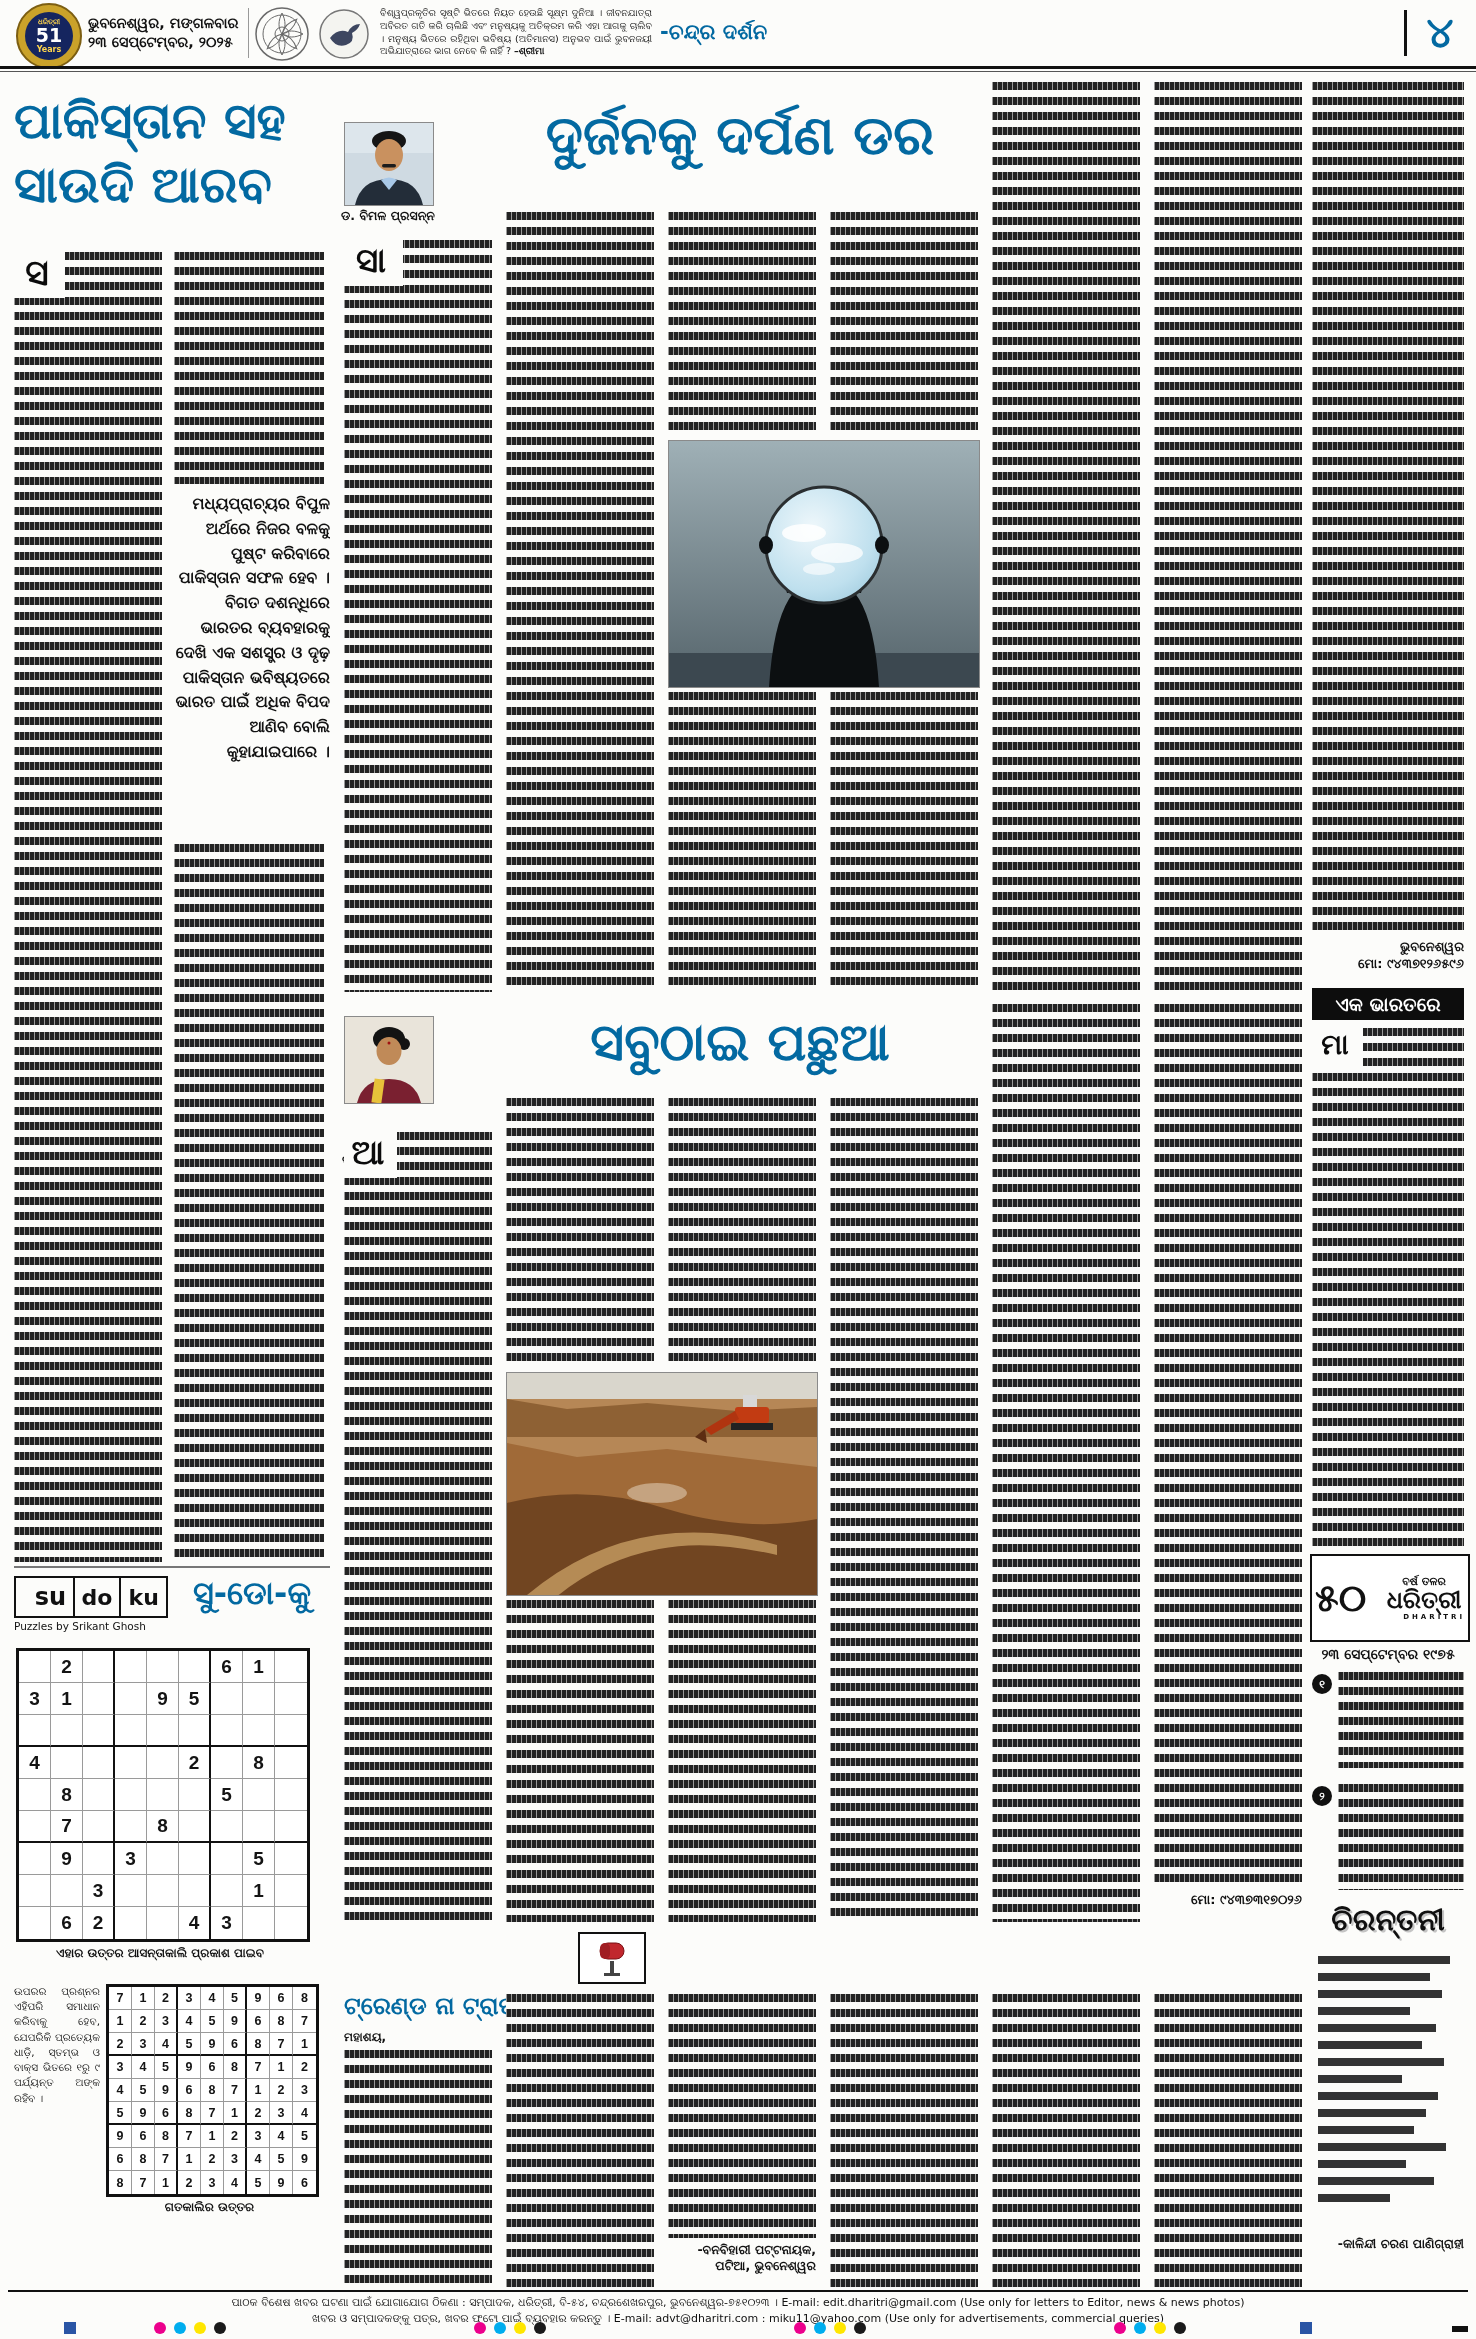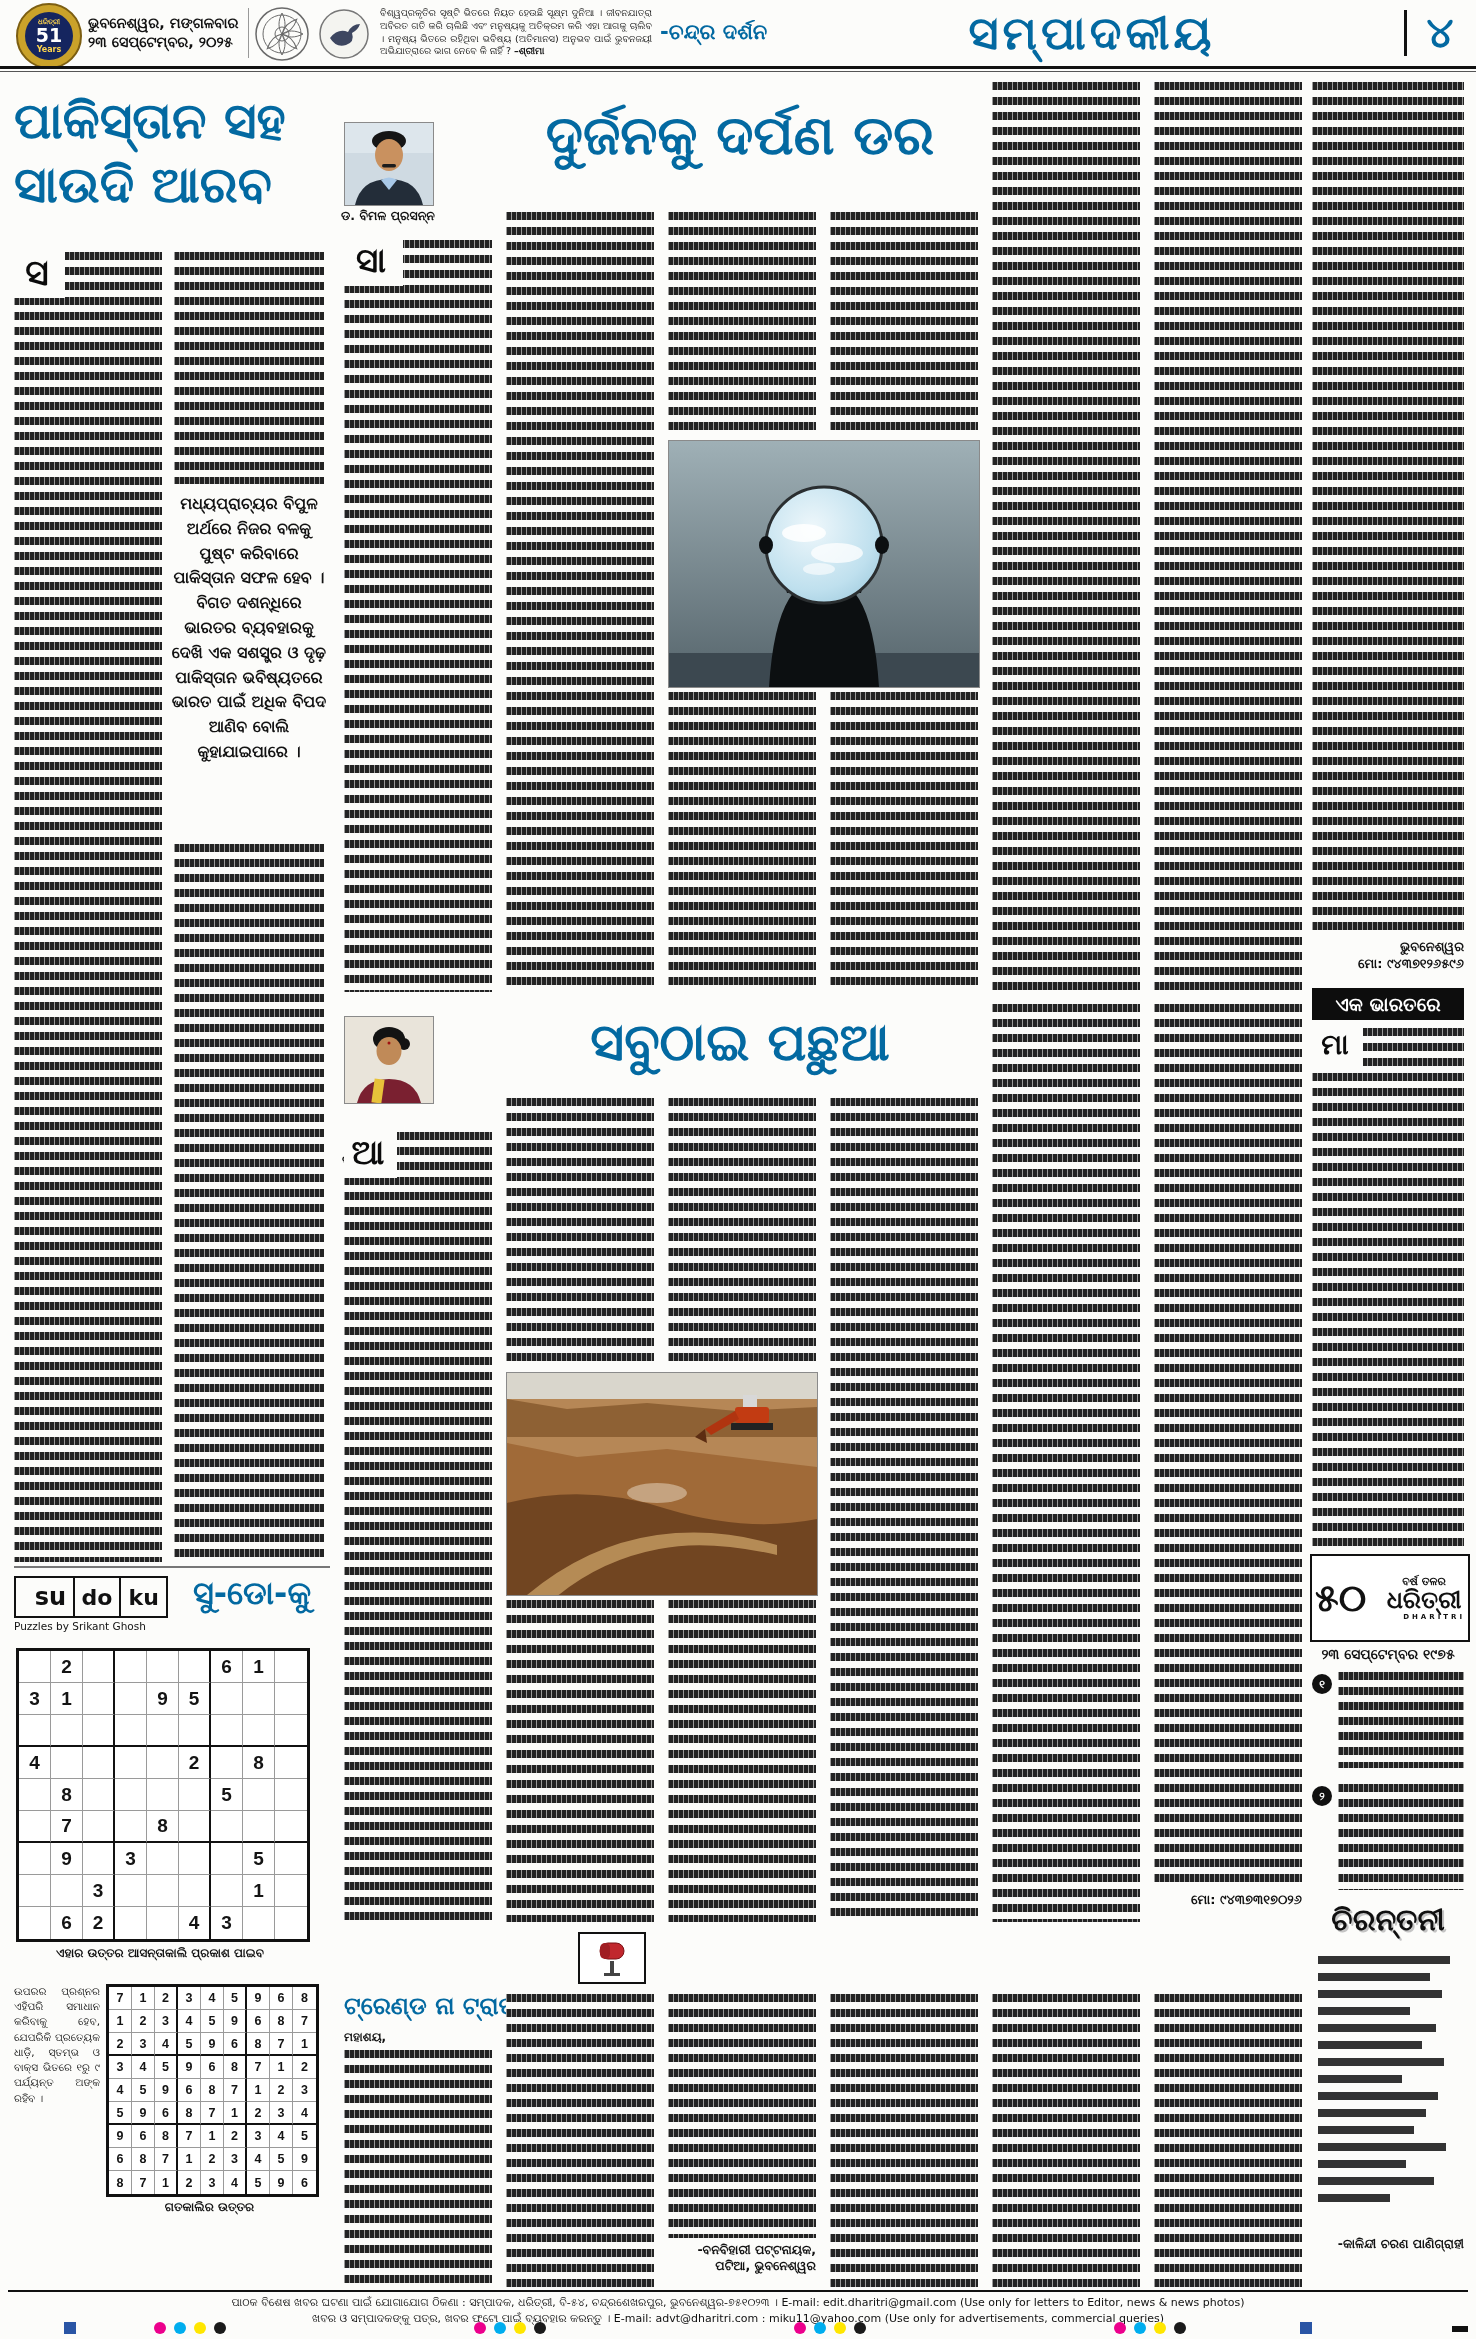--- a/index.html
+++ b/index.html
@@ -10,21 +10,21 @@
   
   .tx{position:absolute;
       background-image:
         repeating-linear-gradient(90deg, rgba(252,252,250,.55) 0 1px, rgba(252,252,250,0) 1px 5px),
         repeating-linear-gradient(180deg, #232323 0 8px, #fcfcfa 8px 15px);}
   .hl{position:absolute;font-weight:bold;color:#0369a1;}
   .rule{position:absolute;background:#111;}
   .dropcap{position:absolute;background:#fcfcfa;font-weight:bold;color:#0b0b0b;
            display:flex;align-items:flex-start;justify-content:center;padding-right:5px;}
   .byline{position:absolute;font-weight:bold;text-align:center;font-size:12.5px;line-height:1.2;}
-  .pullquote{position:absolute;font-weight:bold;text-align:center;font-size:16px;line-height:1.55;overflow:hidden;}
+  .pullquote{position:absolute;font-weight:bold;text-align:right;font-size:16px;line-height:1.55;overflow:hidden;}
   .blackbar{position:absolute;background:#0d0d0d;color:#fff;display:flex;align-items:center;justify-content:center;font-weight:bold;}
   .photo{position:absolute;border:1px solid #8a8a8a;overflow:hidden;background:#ddd;}
   .small-just{font-size:9.5px;line-height:1.35;text-align:justify;}
   .sgrid{position:absolute;display:grid;background:#fff;border:3px solid #111;}
   .g32{grid-template-columns:repeat(9,32px);grid-template-rows:repeat(9,32px);}
   .g23{grid-template-columns:repeat(9,23px);grid-template-rows:repeat(9,23px);}
   .cell{display:flex;align-items:center;justify-content:center;border-right:1px solid #9a9a9a;border-bottom:1px solid #9a9a9a;
         font-weight:bold;font-family:"Liberation Sans",sans-serif;color:#141414;}
   .g32 .cell{font-size:19px;}
   .g23 .cell{font-size:12.5px;}
@@ -84,21 +84,20 @@
     <path d="M12,30 q8,-10 18,-6 q4,-8 12,-8 q-2,6 -8,9 q3,9 -6,12 q-10,3 -16,-7 z" fill="#3d4660"></path>
   </svg>
 
   <div class="abs clip small-just" style="left:380px;top:7px;width:272px;height:54px;">
     <span>ବିଶ୍ୱପ୍ରକୃତିର ସୃଷ୍ଟି ଭିତରେ ନିୟତ ହେଉଛି ସୂକ୍ଷ୍ମ ଦୁନିଆ । ଜୀବନଯାତ୍ରା ଅବିରତ ଗତି କରି ଚାଲିଛି ଏବଂ ମନୁଷ୍ୟକୁ ଅତିକ୍ରମ କରି ଏହା ଆଗକୁ ଚାଲିବ । ମନୁଷ୍ୟ ଭିତରେ ରହିଥିବା ଭବିଷ୍ୟ (ଅତିମାନସ) ଅନୁଭବ ପାଇଁ ଭୁବନଜୟୀ ଅଭିଯାତ୍ରାରେ ଭାଗ ନେବେ କି ନାହିଁ ?</span>
     <span style="font-weight:bold;">–ଶ୍ରୀମା</span>
   </div>
 
   <div class="hl clip" style="left:660px;top:20px;width:122px;height:30px;font-size:21px;">-ଚନ୍ଦ୍ର ଦର୍ଶନ</div>
 
-  <div class="hl clip" style="left:788px;top:6px;width:608px;height:58px;font-size:46px;letter-spacing:4px;text-align:center;">ସମ୍ପାଦକୀୟ</div>
 
   <div class="rule" style="left:1404px;top:10px;width:3px;height:46px;"></div>
   <div class="hl" style="left:1414px;top:8px;width:52px;font-size:42px;text-align:center;">୪</div>
 
   <div class="rule" style="left:0;top:66px;width:1476px;height:3px;"></div>
   <div class="rule" style="left:0;top:71px;width:1476px;height:1px;background:#555;"></div>
 
   <div class="hl clip" style="left:14px;top:92px;width:318px;height:62px;font-size:50px;">ପାକିସ୍ତାନ ସହ</div>
   <div class="hl clip" style="left:14px;top:156px;width:318px;height:62px;font-size:50px;">ସାଉଦି ଆରବ</div>
 

